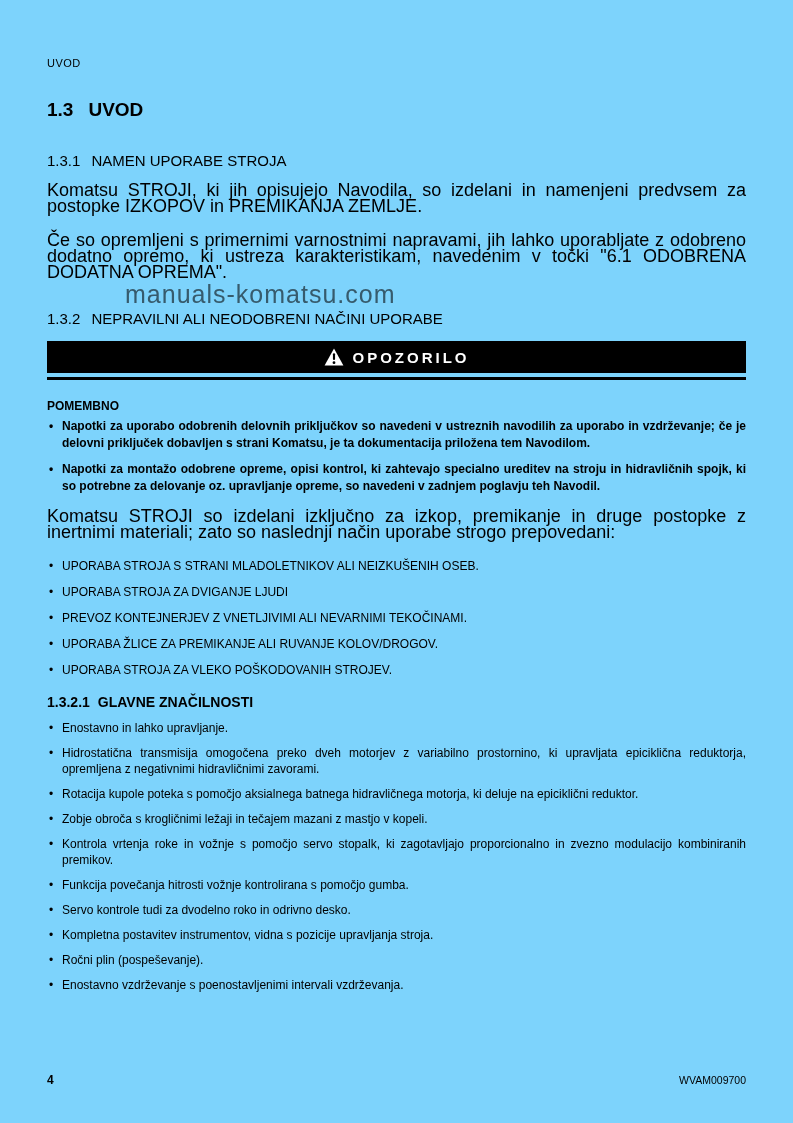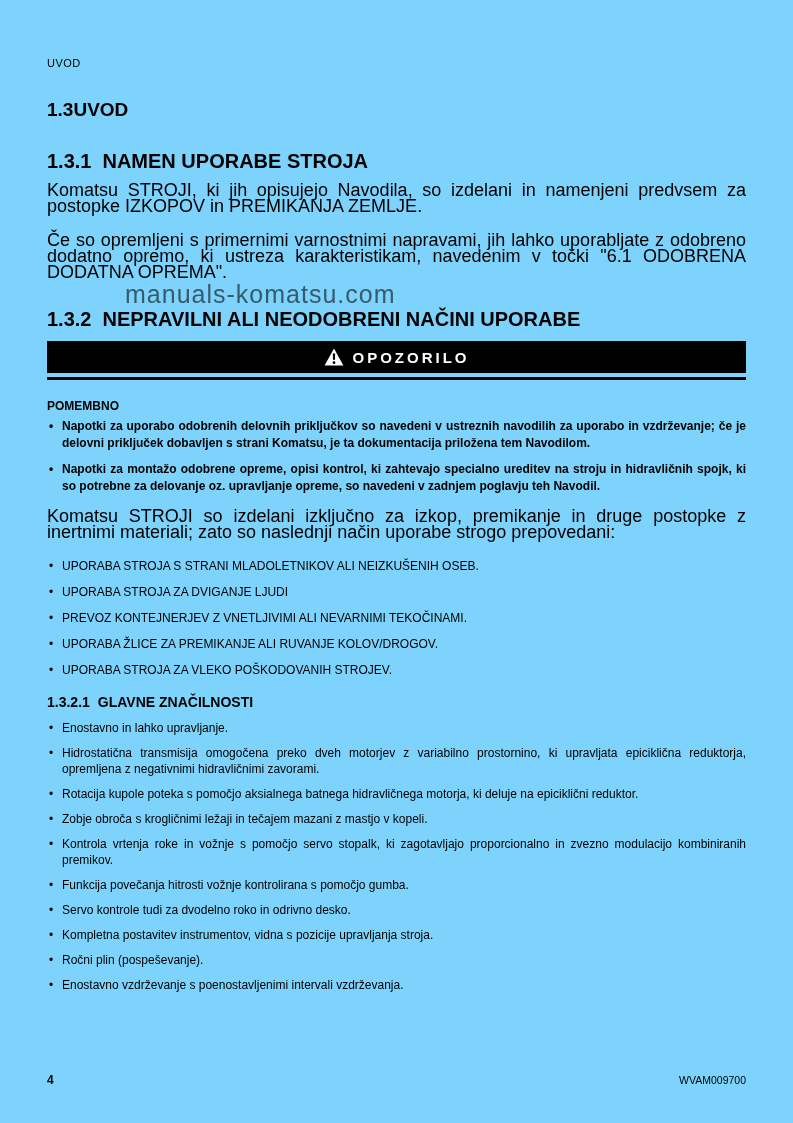--- a/index.html
+++ b/index.html
@@ -24,26 +24,26 @@
     line-height: 13px;
     letter-spacing: 0.5px;
   }
   .h1 {
     display: flex;
     margin-top: 29px;
     font-size: 19px;
     line-height: 22px;
     font-weight: bold;
   }
-  .h1 .num { }
+  .h1 .num { margin-right: 15px; }
   .h2 {
     display: flex;
-    font-size: 20px;
+    font-size: 15px;
     line-height: 18px;
-    font-weight: bold;
+    font-weight: normal;
   }
   .h2 .num { margin-right: 11px; }
   .h2-1 { margin-top: 31px; }
   .h2-2 { margin-top: 30px; position: relative; }
   .h3 {
     display: flex;
     margin-top: 16px;
     font-size: 14px;
     line-height: 17px;
     font-weight: bold;

